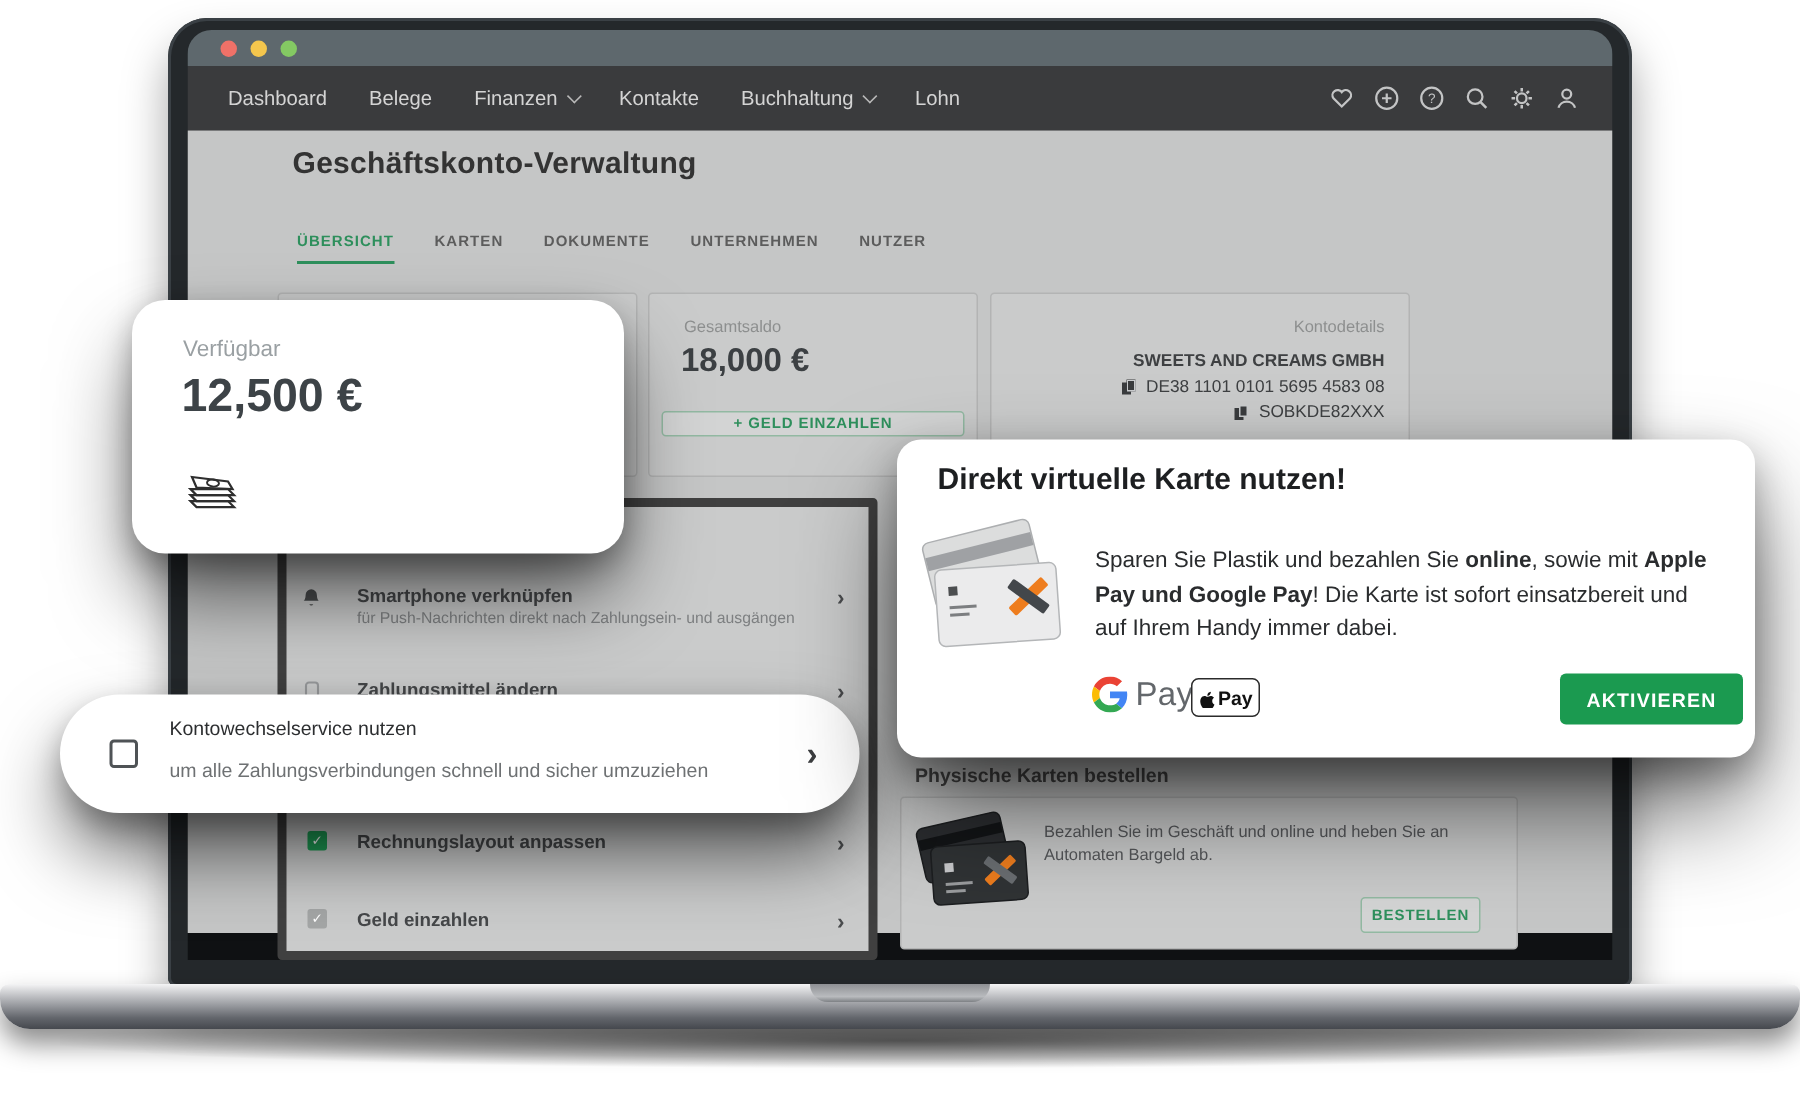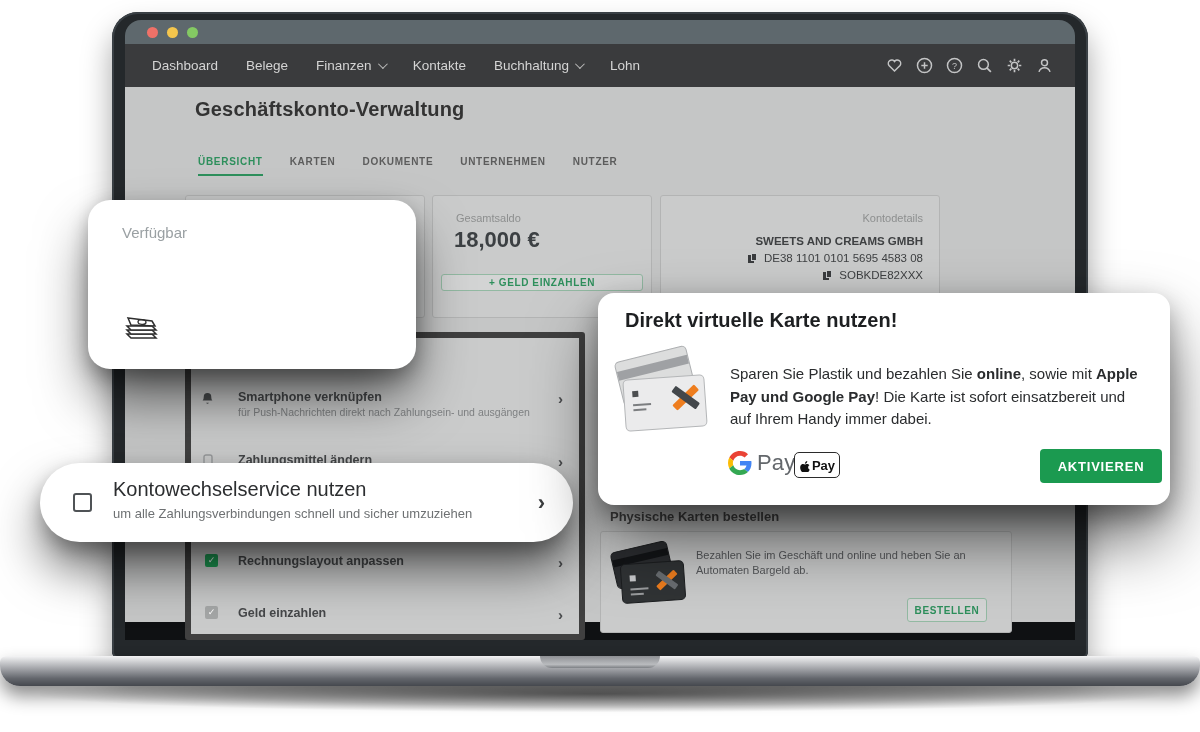--- a/index.html
+++ b/index.html
@@ -77,21 +77,21 @@
   
   .ov-available { position:absolute; left:88px; top:200px; width:328px; height:169px; background:#fff;
     border-radius:22px; z-index:6; box-shadow:0 30px 55px -5px rgba(0,0,0,.62), 0 8px 20px rgba(0,0,0,.28); }
   .av-label { position:absolute; left:34px; top:24px; font-size:15px; color:#9aa0a3; }
   .av-amount { position:absolute; left:33px; top:46px; font-size:31px; font-weight:700; color:#3d4347; }
   .av-icon { position:absolute; left:34px; top:113px; }
 
   .ov-pill { position:absolute; left:40px; top:463px; width:533px; height:79px; background:#fff;
     border-radius:40px; z-index:6; box-shadow:0 28px 50px -2px rgba(0,0,0,.6), 0 8px 18px rgba(0,0,0,.25); }
   .pill-cb { position:absolute; left:33px; top:30px; width:19px; height:19px; border:2px solid #4f5356; border-radius:3px; }
-  .pill-t { position:absolute; left:73px; top:15px; font-size:20px; color:#2c2e30; }
+  .pill-t { position:absolute; left:73px; top:15px; font-size:13px; color:#2c2e30; }
   .pill-s { position:absolute; left:73px; top:43px; font-size:13px; color:#6e7173; }
   .pill-c { position:absolute; right:28px; top:27px; font-size:22px; color:#3b3d3f; font-weight:700; }
 
   .ov-popup { position:absolute; left:598px; top:293px; width:572px; height:212px; background:#fff;
     border-radius:16px; z-index:7; box-shadow:0 35px 70px -5px rgba(0,0,0,.65), 0 10px 25px rgba(0,0,0,.3); }
   .pp-title { position:absolute; left:27px; top:16px; font-size:20px; font-weight:600; color:#1d1f21; }
   .pp-body { position:absolute; left:132px; top:70px; width:420px; font-size:15px; line-height:22.5px; color:#2a2c2e; }
   .pp-body .b { font-weight:700; }
   .gpay { position:absolute; left:130px; top:157px; display:flex; align-items:center; gap:5px; }
   .gpay-txt { font-size:22px; color:#63676b; font-weight:500; letter-spacing:.2px; }
@@ -266,20 +266,21 @@
       <div class="bottombezel"></div>
     </div>
   </div>
 
   <div class="base">
     <div class="notch"></div>
   </div>
 
   <div class="ov-available">
     <div class="av-label">Verfügbar</div>
+    <div class="av-amount">12,500 €</div>
     <svg class="av-icon" width="38" height="30" viewBox="0 0 38 30">
       <g fill="#fff" stroke="#2e2e2e" stroke-width="1.5">
         <path d="M5 21 L30 21 L34 25 L9 25 Z"></path>
         <path d="M5 17 L30 17 L34 21 L9 21 Z"></path>
         <path d="M5 13 L30 13 L34 17 L9 17 Z"></path>
         <path d="M6 5 L30 8 L33 13 L9 12 Z"></path>
       </g>
       <ellipse cx="20" cy="9" rx="4" ry="2.4" fill="none" stroke="#2e2e2e" stroke-width="1.3" transform="rotate(6 20 9)"></ellipse>
     </svg>
   </div>

